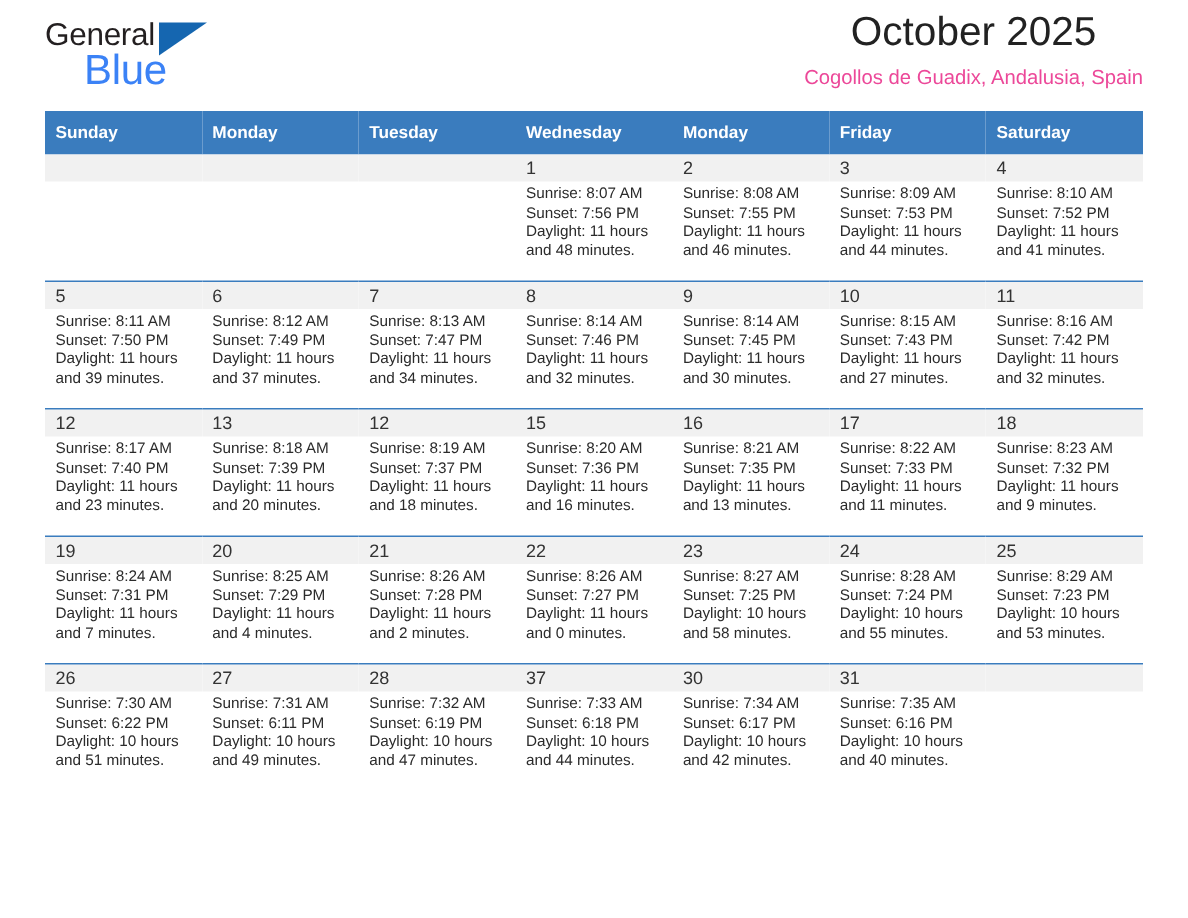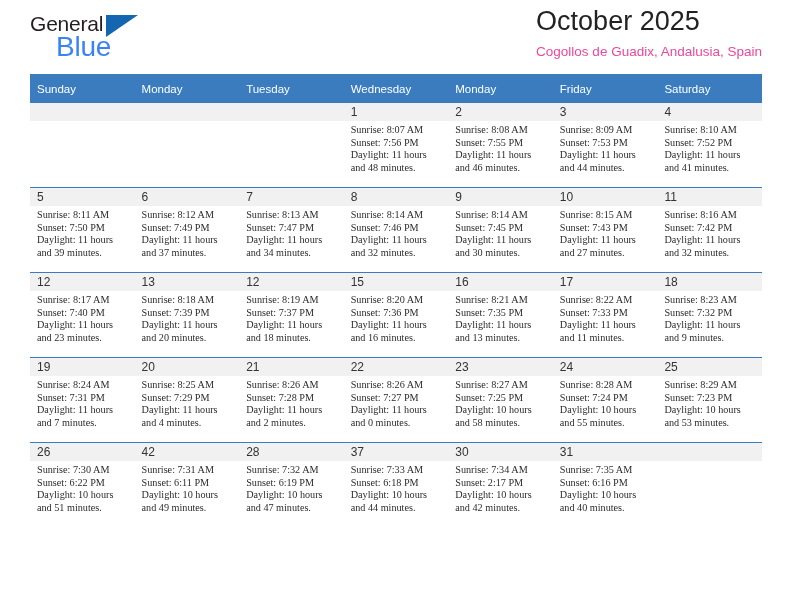--- a/index.html
+++ b/index.html
@@ -54,21 +54,21 @@
   .brand-triangle {
     position: absolute;
     left: 76px;
     top: 3px;
     width: 0;
     height: 0;
     border-left: 32px solid #1566b0;
     border-bottom: 22px solid transparent;
   }
   .titles {
-    text-align: left;
+    text-align: center;
     margin-top: 4px;
   }
   .month-title {
     font-size: 27px;
     font-weight: normal;
     color: #222222;
     line-height: 34px;
     white-space: nowrap;
   }
   .location {
@@ -82,21 +82,21 @@
   
   .calendar {
     width: 732px;
     border-collapse: collapse;
     table-layout: fixed;
   }
   .calendar th {
     background: #3a7cbe;
     color: #ffffff;
     font-size: 11.5px;
-    font-weight: normal;
+    font-weight: bold;
     text-align: left;
     padding: 5px 0 5px 7px;
     height: 19px;
     vertical-align: middle;
   }
   .calendar td {
     vertical-align: top;
     padding: 0;
     border-top: 1.5px solid #3a7cbe;
     width: 104.5px;
@@ -119,21 +119,20 @@
     line-height: 13px;
   }
   .cell.empty .daynum {
     color: transparent;
   }
   .info {
     padding: 3px 6px 0 7px;
     font-size: 10.2px;
     line-height: 12.6px;
     color: #2b2b2b;
-    font-family: Liberation Serif, serif;
   }
   .info div {
     white-space: nowrap;
   }
 </style>
 </head>
 <body>
 
 <div class="page">
 
@@ -485,21 +484,21 @@
               <div class="info">
                 <div>Sunrise: 7:30 AM</div>
                 <div>Sunset: 6:22 PM</div>
                 <div>Daylight: 10 hours</div>
                 <div>and 51 minutes.</div>
               </div>
             </div>
           </td>
           <td>
             <div class="cell">
-              <div class="daynum">42</div>
+              <div class="daynum">27</div>
               <div class="info">
                 <div>Sunrise: 7:31 AM</div>
                 <div>Sunset: 6:11 PM</div>
                 <div>Daylight: 10 hours</div>
                 <div>and 49 minutes.</div>
               </div>
             </div>
           </td>
           <td>
             <div class="cell">
@@ -521,21 +520,21 @@
                 <div>Daylight: 10 hours</div>
                 <div>and 44 minutes.</div>
               </div>
             </div>
           </td>
           <td>
             <div class="cell">
               <div class="daynum">30</div>
               <div class="info">
                 <div>Sunrise: 7:34 AM</div>
-                <div>Sunset: 2:17 PM</div>
+                <div>Sunset: 6:17 PM</div>
                 <div>Daylight: 10 hours</div>
                 <div>and 42 minutes.</div>
               </div>
             </div>
           </td>
           <td>
             <div class="cell">
               <div class="daynum">31</div>
               <div class="info">
                 <div>Sunrise: 7:35 AM</div>

